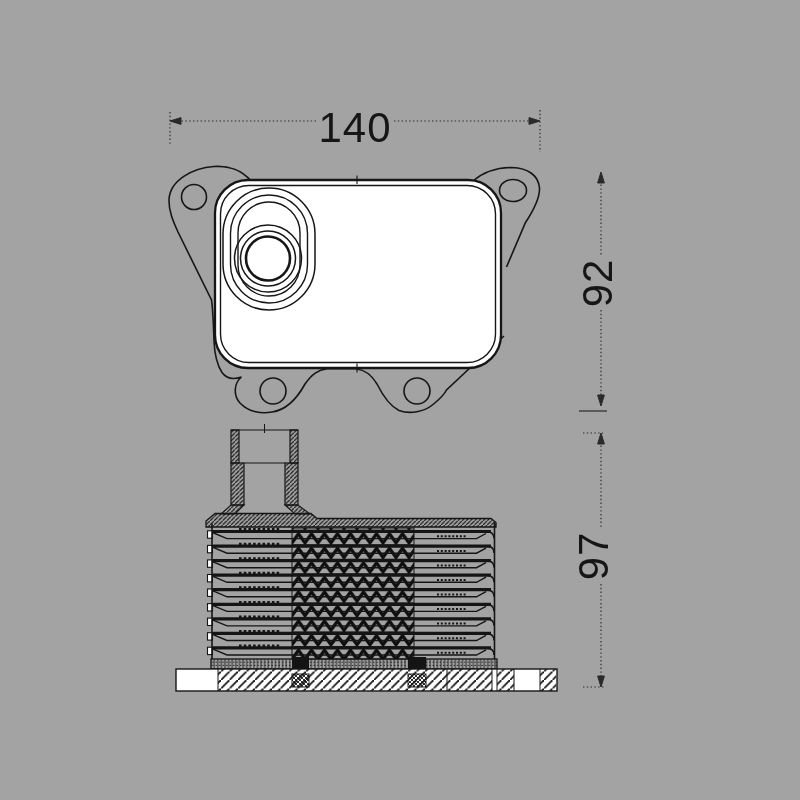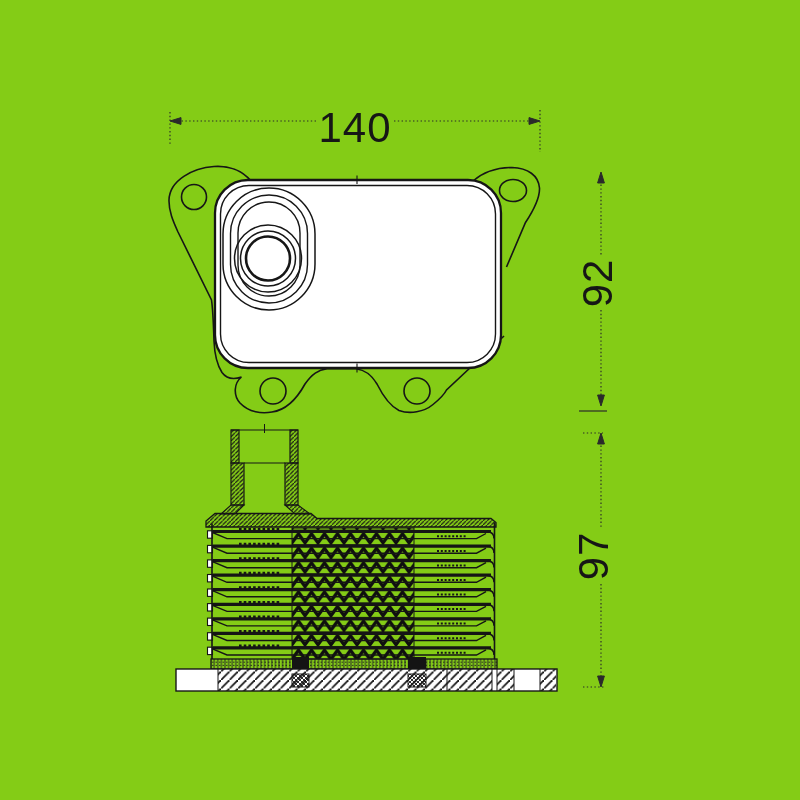--- a/index.html
+++ b/index.html
@@ -1,16 +1,16 @@
 <!DOCTYPE html>
 <html><head>
 <meta charset="utf-8">
 <style>
   html,body{margin:0;padding:0;background:#ffffff;}
-  .canvas{position:relative;width:800px;height:800px;background:#84cc16;overflow:hidden;}
+  .canvas{position:relative;width:800px;height:800px;background:#a3a3a3;overflow:hidden;}
   svg{display:block;}
   text.dim{font-family:"Liberation Sans","DejaVu Sans",sans-serif;font-size:42px;fill:#161616;letter-spacing:1px;}
 </style>
 </head>
 <body>
 
 <div class="canvas">
 <svg width="800" height="800" viewBox="0 0 800 800">
   <defs>
     <pattern id="hatchFine" width="4.2" height="4.2" patternUnits="userSpaceOnUse">

